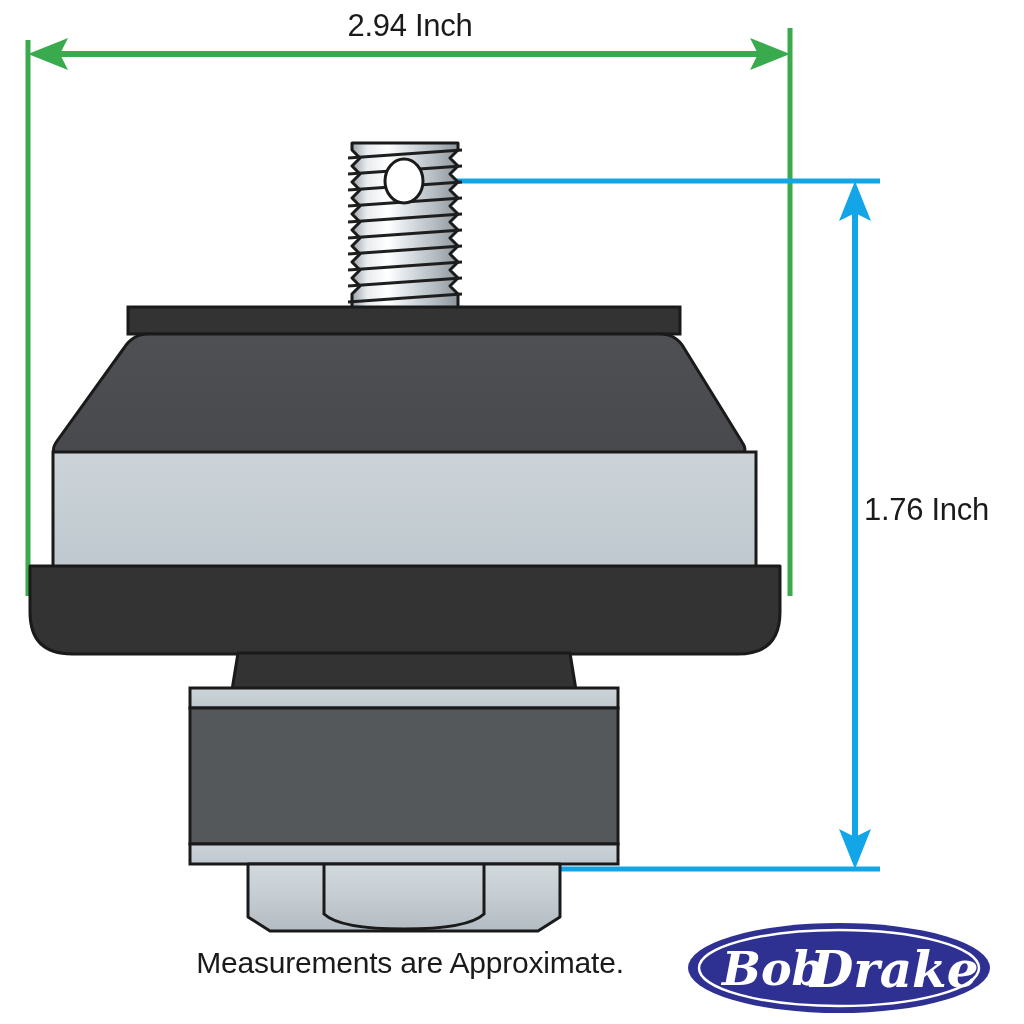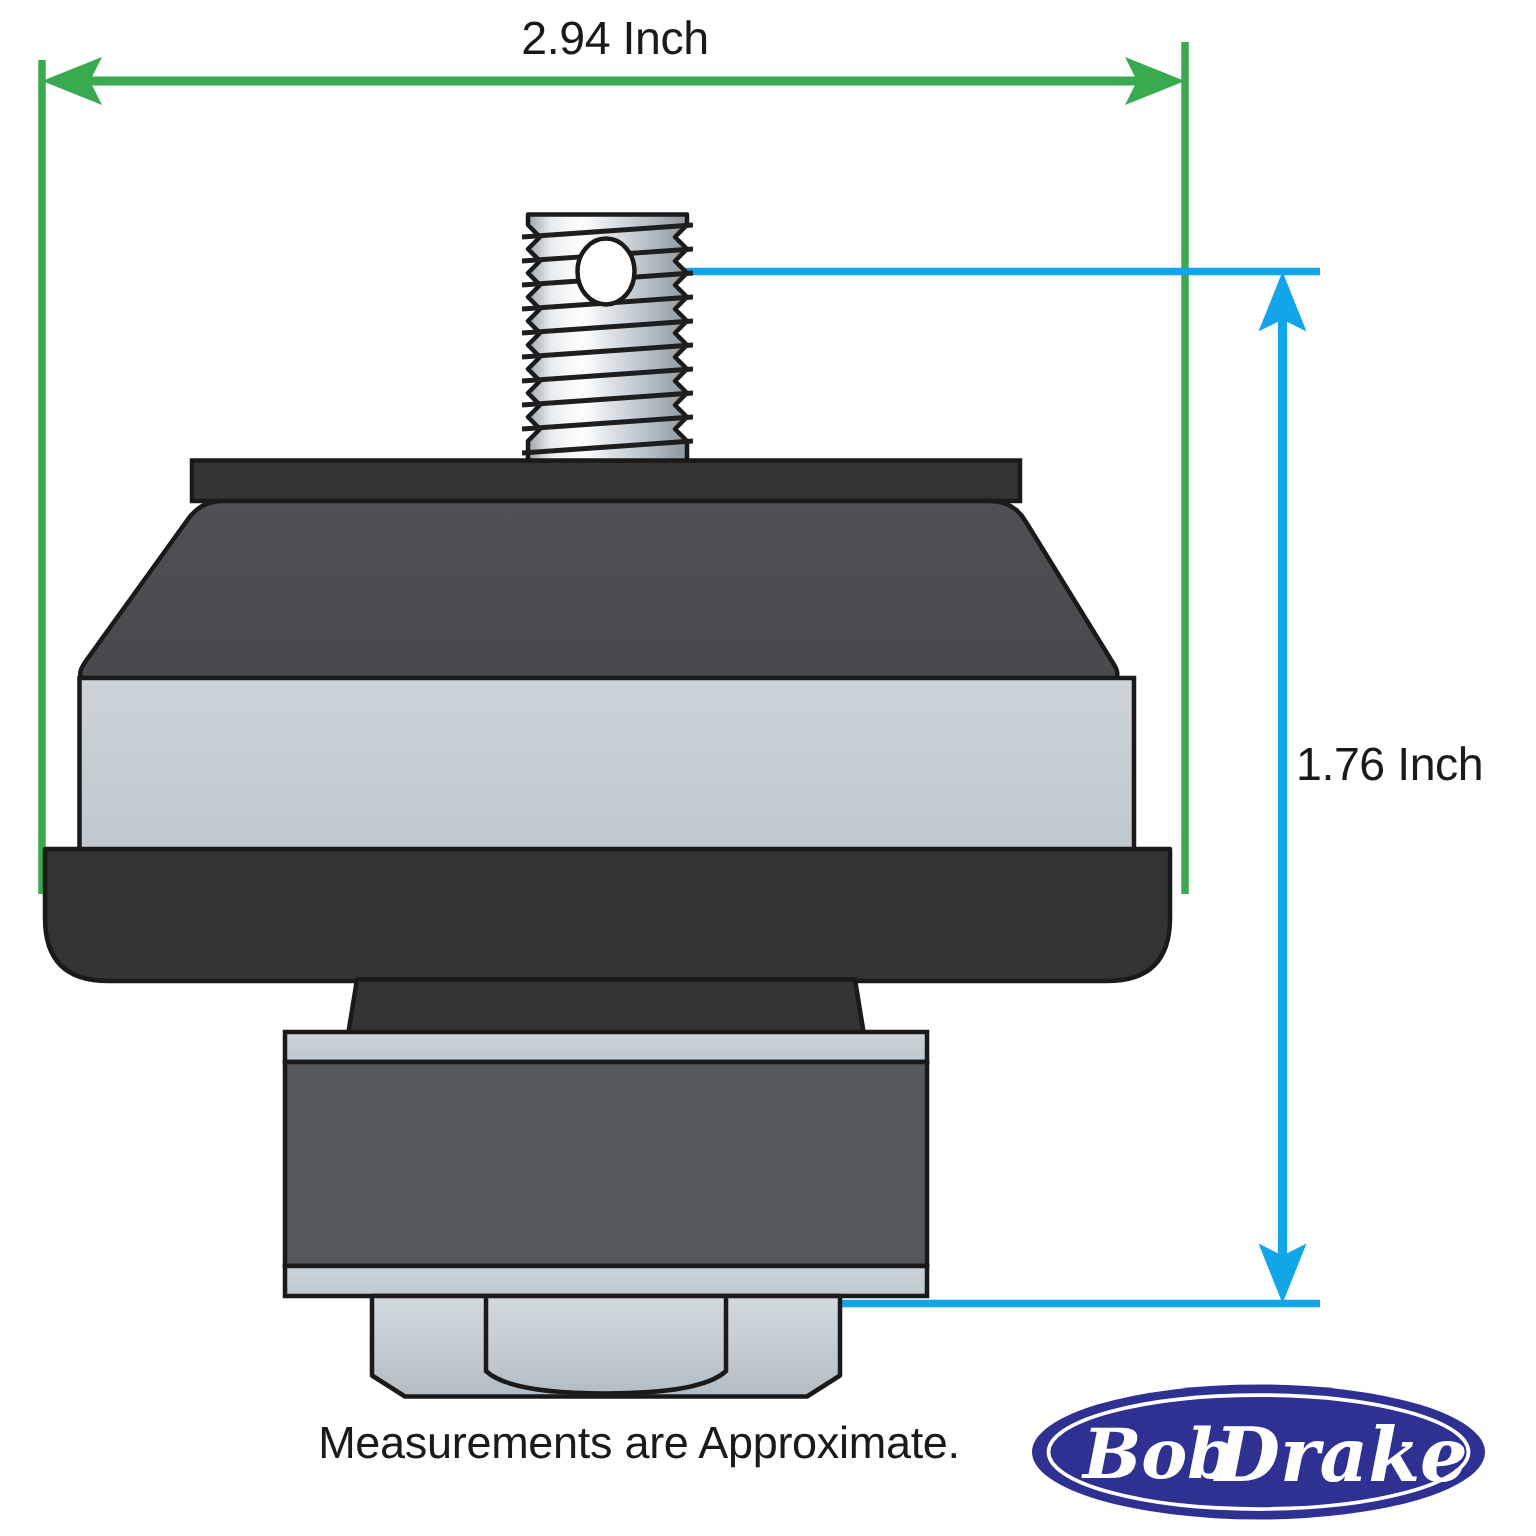--- a/index.html
+++ b/index.html
@@ -39,21 +39,21 @@
     font-size: 31px;
     letter-spacing: -0.3px;
   }
   #height-dim-label {
     left: 864px;
     top: 492px;
     font-size: 31px;
     letter-spacing: -0.3px;
   }
   #approx-note {
-    left: 16px;
+    left: 0;
     top: 946px;
     width: 820px;
     text-align: center;
     font-size: 30px;
     letter-spacing: -0.2px;
   }
   #brand-logo {
     position: absolute;
     left: 686px;
     top: 921px;

